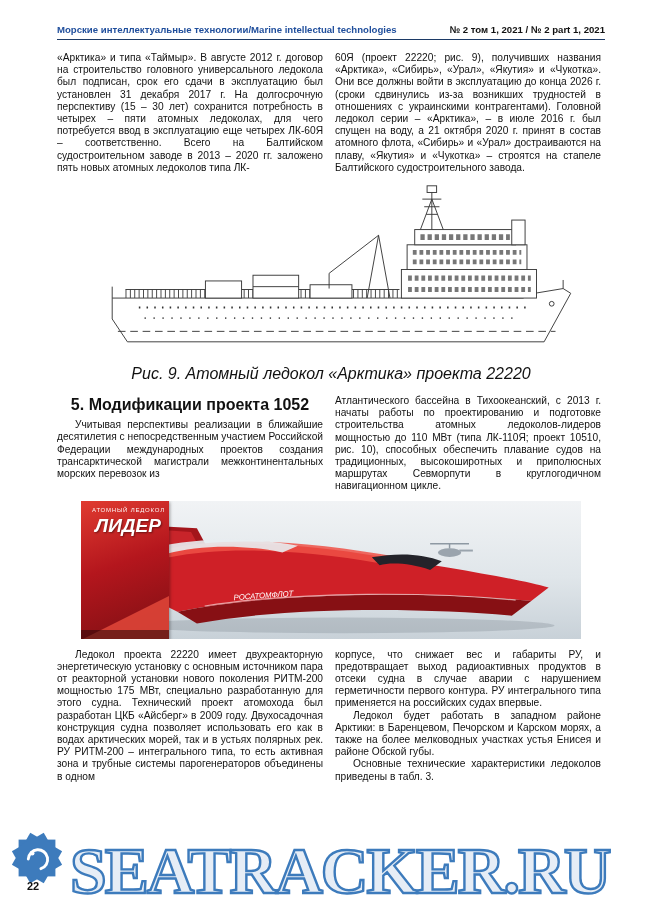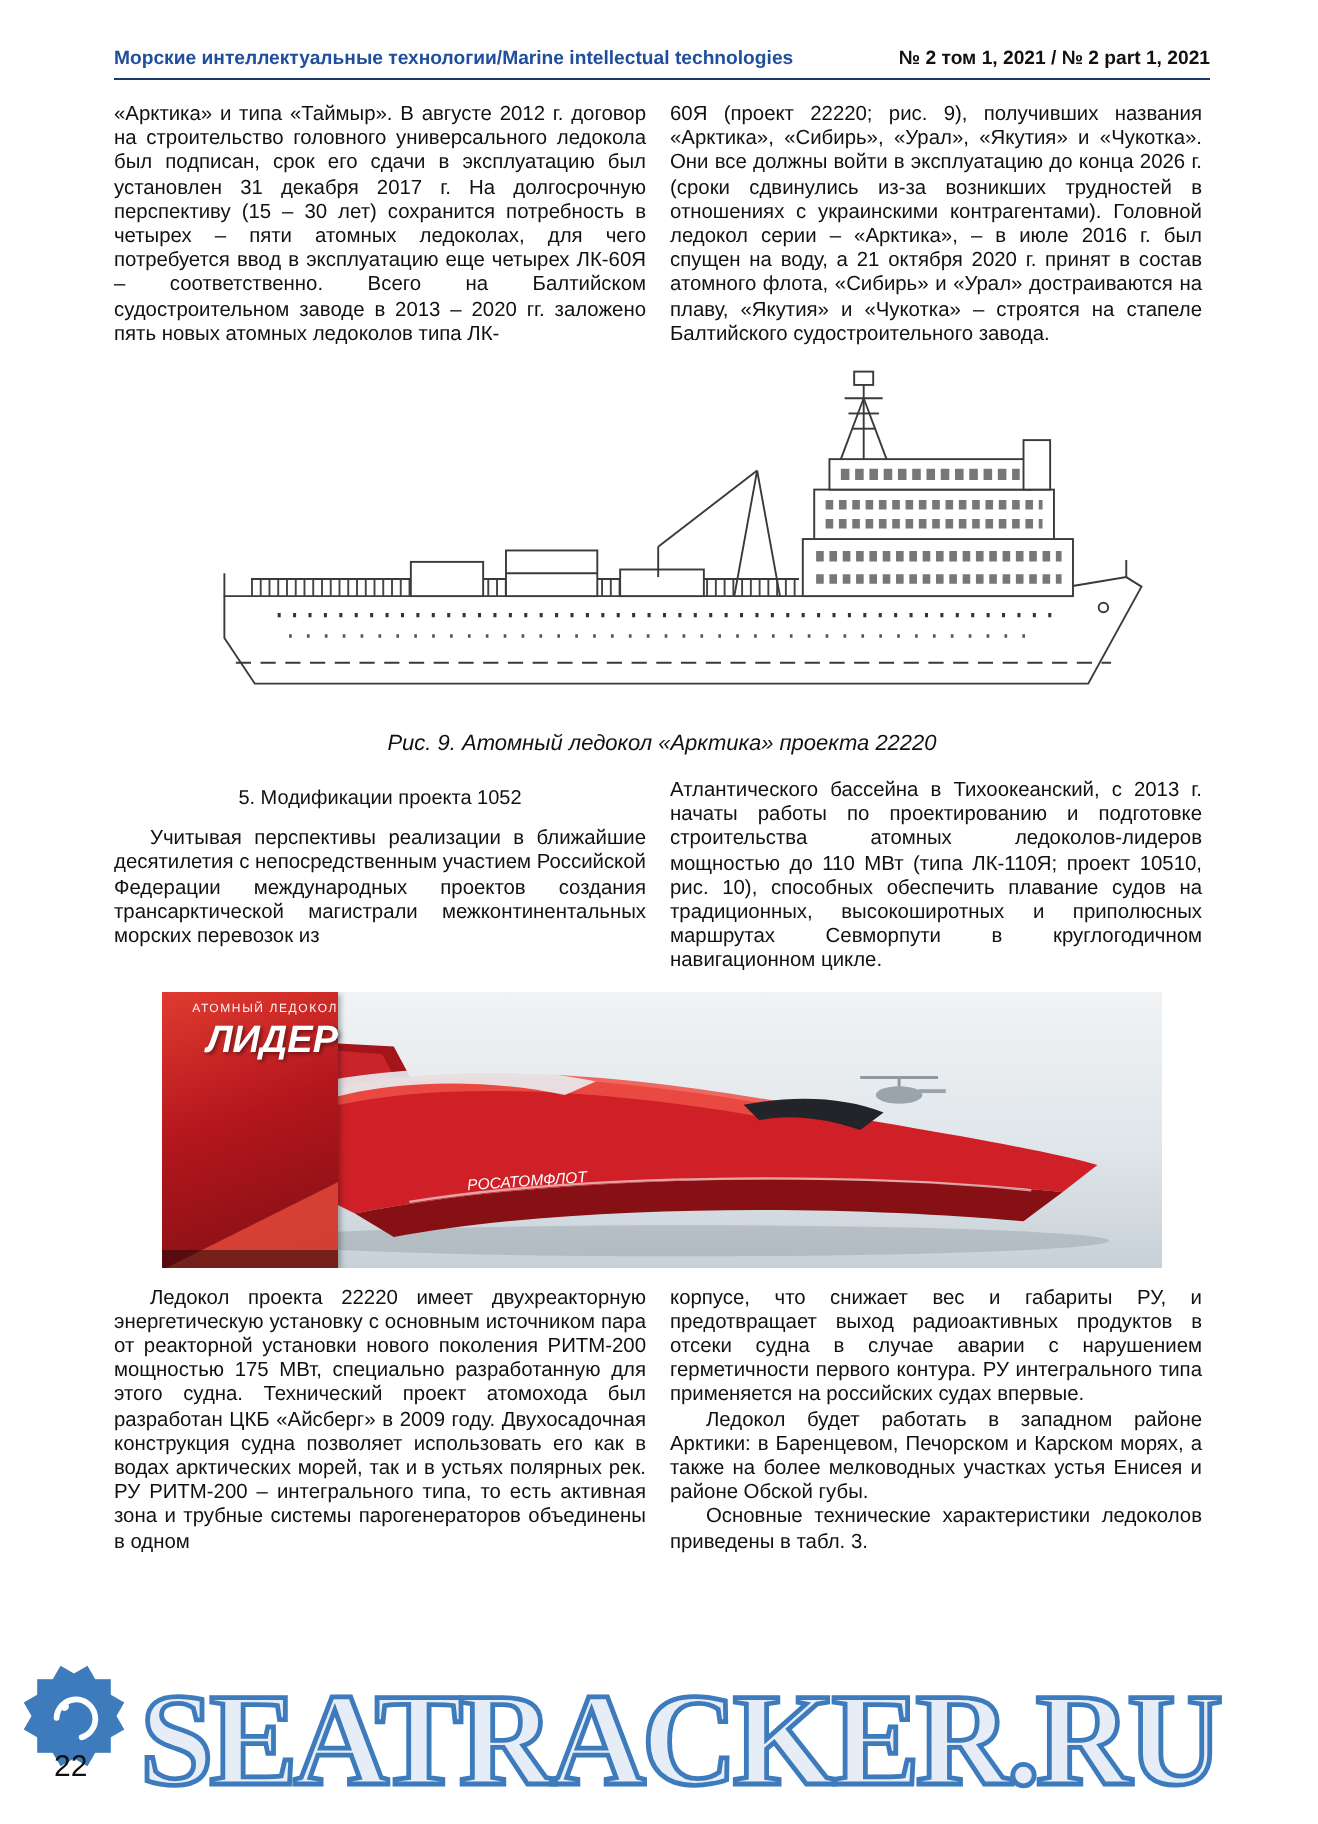--- a/index.html
+++ b/index.html
@@ -18,52 +18,52 @@
   .rule { border-top:1.8px solid #1c3a66; margin-top:4px; }
 
   .cols { display:flex; gap:12px; text-align:justify; font-size:10.2px; line-height:12.2px; }
   .col { width:266px; }
   .indent { text-indent:18px; }
   .para { margin:0; }
   .mt { margin-top:12px; }
 
   .figure { text-align:center; }
   .fig9 { margin-top:8px; }
-  .caption { font-style:italic; font-size:11px; text-align:center; margin-top:3px; }
-
-  .h5 { font-weight:normal; text-align:center; font-size:10px; margin:4px 0 8px; }
+  .caption { font-style:italic; font-size:16px; text-align:center; margin-top:3px; }
+
+  .h5 { font-weight:bold; text-align:center; font-size:16px; margin:4px 0 8px; }
 
   .fig10wrap {
     position:relative; width:500px; height:138px; margin:8px auto 0;
     background:linear-gradient(180deg,#f1f3f5 0%, #e0e6ea 55%, #c8d1d8 100%);
     overflow:hidden;
   }
   .cover {
     position:absolute; left:0; top:0; width:88px; height:139px; z-index:3;
     background:linear-gradient(160deg,#e03b30 0%, #b4161d 45%, #7c0f13 100%);
-    color:#fff; box-shadow:1px 1px 3px rgba(0,0,0,0.35); text-align:right;
+    color:#fff; box-shadow:1px 1px 3px rgba(0,0,0,0.35); text-align:center;
   }
   .cover .kicker { font-size:6px; letter-spacing:0.8px; padding:6px 0 0 7px; opacity:.95; }
   .cover .title { font-size:19px; font-weight:bold; font-style:italic; padding:2px 0 0 6px;
                   text-shadow:1px 1px 2px rgba(0,0,0,0.45); }
   .cover .bow { position:absolute; bottom:0; right:0; width:0; height:0;
                 border-bottom:44px solid rgba(226,72,58,0.85); border-left:88px solid transparent; }
   .cover .strip { position:absolute; bottom:0; left:0; width:100%; height:10px; background:rgba(40,8,8,0.55); }
 
   .watermark { position:absolute; left:6px; bottom:8px; display:flex; align-items:center;
                opacity:0.93; pointer-events:none; z-index:5; white-space:nowrap; }
   .wm-text {
     font-family:"Liberation Serif", serif; font-weight:bold; font-size:66px; line-height:1;
     letter-spacing:-2px; margin-left:2px;
     color:rgba(255,255,255,0.72);
     -webkit-text-stroke:2.4px #2f72b8;
     text-shadow:0 0 1px rgba(42,105,175,0.45);
     margin-top:26px;
   }
-  .pageno { position:absolute; left:27px; bottom:20px; font-size:15px; color:#111; z-index:6; }
+  .pageno { position:absolute; left:27px; bottom:20px; font-size:11px; color:#111; z-index:6;font-weight:bold; }
 </style>
 </head>
 <body>
 
 <div class="page">
   <div class="content">
 
     <div class="hdr">
       <span class="journal">Морские интеллектуальные технологии/Marine intellectual technologies</span>
       <span class="issue">№ 2 том 1, 2021 / № 2 part 1, 2021</span>

